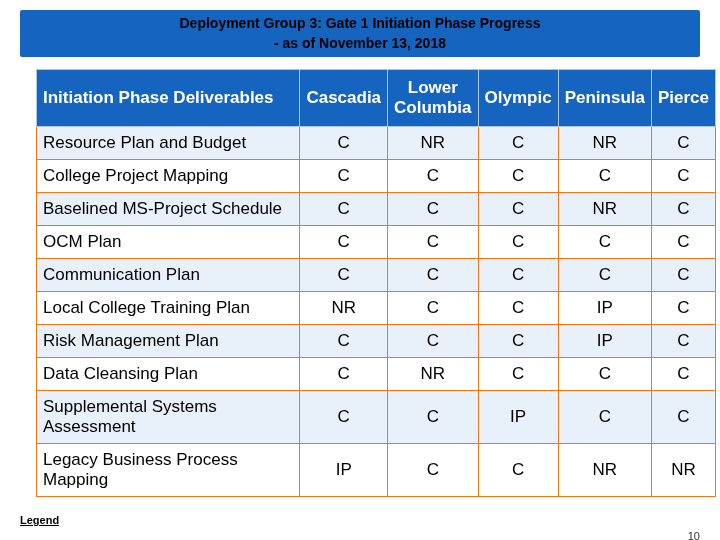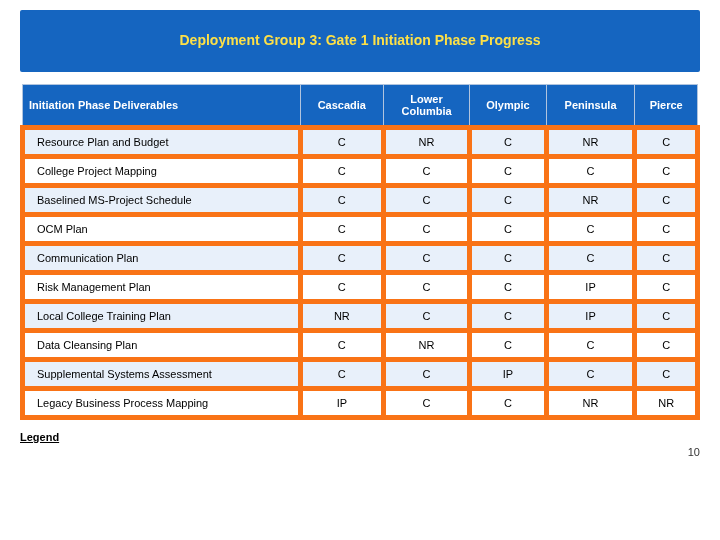--- a/index.html
+++ b/index.html
@@ -7,70 +7,71 @@
       font-family: Arial, sans-serif;
       font-size: 12px;
       background: #fff;
       width: 720px;
       min-height: 540px;
       padding: 10px 20px 10px 20px;
     }
 
     .title-bar {
       background: #1565c0;
-      color: #fde047;
+      color: #000000;
       text-align: center;
-      padding: 21px 16px;
+      padding: 4px 16px;
       font-size: 14px;
       font-weight: bold;
       line-height: 1.4;
       border-radius: 2px;
       margin-bottom: 12px;
     }
 
     table {
       width: 100%;
       border-collapse: collapse;
-      font-size: 11px;
+      font-size: 17px;
+      margin-left: 16px;
     }
 
     thead tr th {
       background: #1565c0;
       color: white;
       padding: 8px 6px;
       text-align: center;
       font-weight: bold;
       border: 1px solid #b0c4de;
     }
 
     thead tr th:first-child {
       text-align: left;
     }
 
     tbody tr td {
-      padding: 6px 12px;
-      border: 5px solid #f97316;
+      padding: 6px 6px;
+      border: 1px solid #f97316;
       text-align: center;
       vertical-align: middle;
     }
 
     tbody tr td:first-child {
       text-align: left;
       font-weight: normal;
     }
 
     tbody tr:nth-child(odd) {
       background: #e8f0fa;
     }
     tbody tr:nth-child(even) {
       background: #ffffff;
     }
 
     .legend {
-      margin-top: 8px;
+      margin-top: 14px;
       font-size: 10.5px;
       line-height: 1.7;
       text-decoration: underline;
     }
 
     .legend-title {
       font-weight: bold;
       font-size: 11px;
     }
 
@@ -79,20 +80,21 @@
       font-size: 11px;
       margin-top: 0;
       color: #333;
     }
   </style>
 </head>
 <body>
 
 <div class="title-bar">
   <span>Deployment Group 3:  Gate 1 Initiation Phase Progress</span><br>
+  <span>- as of November 13, 2018</span>
 </div>
 
 <table>
   <thead>
     <tr>
     <th>Initiation Phase Deliverables</th>
         <th>Cascadia</th>
         <th>Lower<br>Columbia</th>
         <th>Olympic</th>
         <th>Peninsula</th>
@@ -134,30 +136,30 @@
       </tr>
       <tr>
         <td>Communication Plan</td>
         <td>C</td>
         <td>C</td>
         <td>C</td>
         <td>C</td>
         <td>C</td>
       </tr>
       <tr>
-        <td>Risk Management Plan</td>
-        <td>C</td>
+        <td>Local College Training Plan</td>
+        <td>NR</td>
         <td>C</td>
         <td>C</td>
         <td>IP</td>
         <td>C</td>
       </tr>
       <tr>
-        <td>Local College Training Plan</td>
-        <td>NR</td>
+        <td>Risk Management Plan</td>
+        <td>C</td>
         <td>C</td>
         <td>C</td>
         <td>IP</td>
         <td>C</td>
       </tr>
       <tr>
         <td>Data Cleansing Plan</td>
         <td>C</td>
         <td>NR</td>
         <td>C</td>

